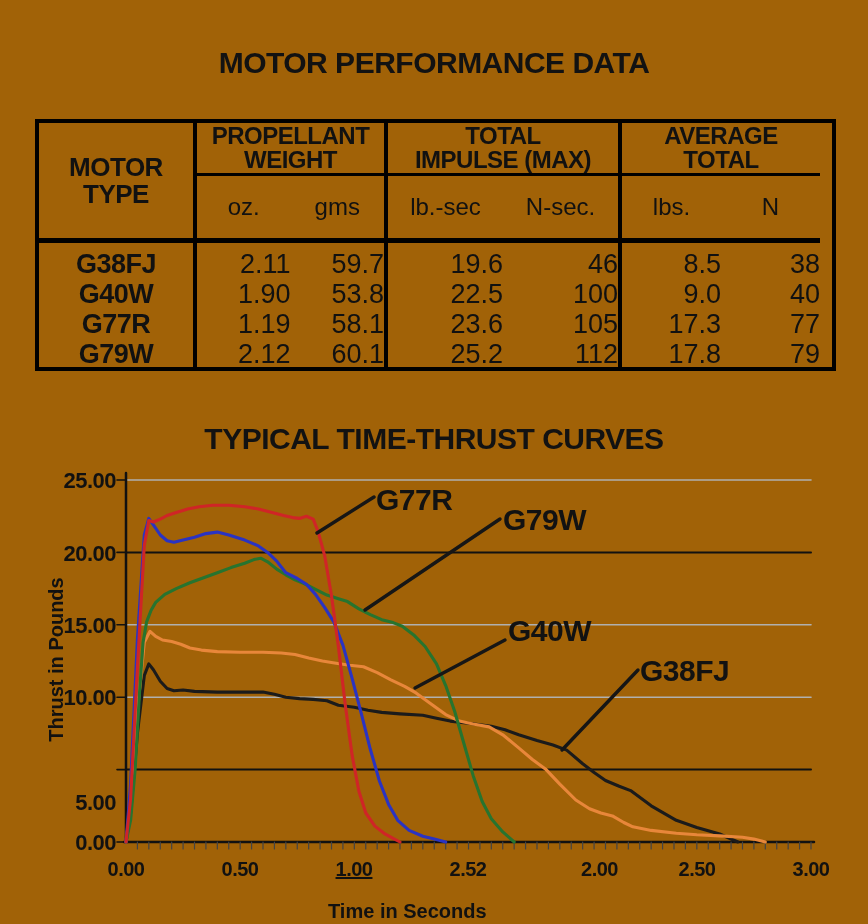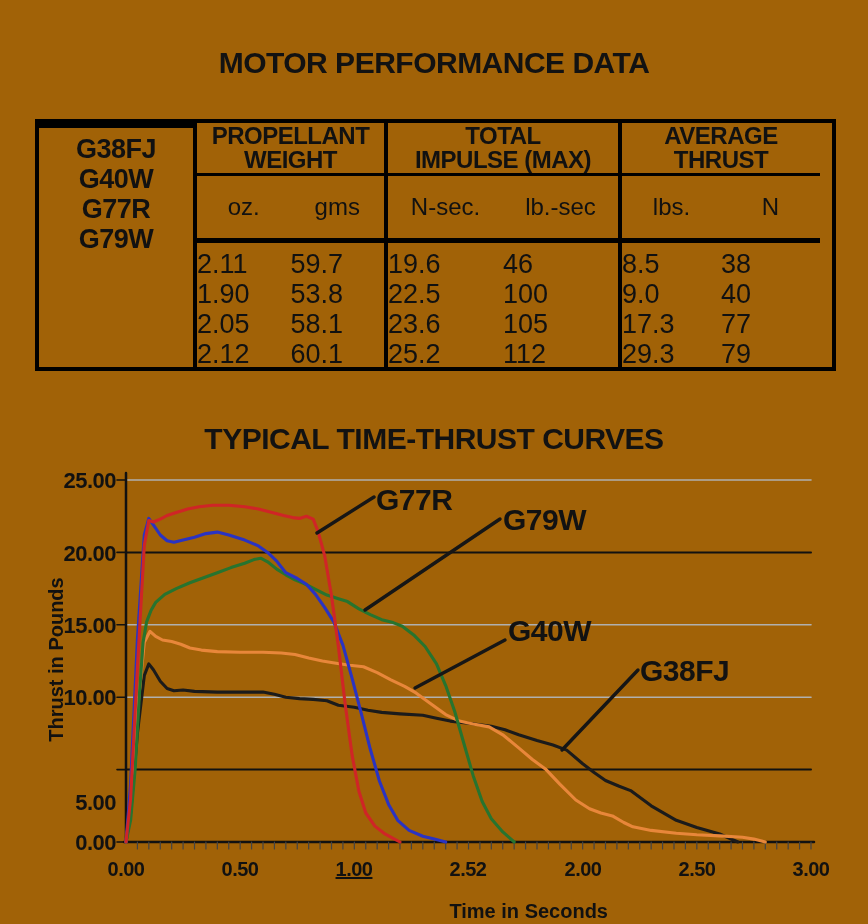--- a/index.html
+++ b/index.html
@@ -22,43 +22,47 @@
          display:flex;align-items:center;justify-content:center;text-align:center;
          font-weight:bold;font-size:24px;line-height:24px;letter-spacing:-0.5px;white-space:pre-line;}
   .ghead.noline{border-bottom:none;height:100%;font-size:26px;line-height:27px;}
   .units{flex:1;display:grid;grid-template-columns:1fr 1fr;align-items:center;
          font-size:24px;}
   .units span{text-align:center;}
   .tbody{flex:1;box-sizing:border-box;border-top:5px solid #000;padding-top:6px;}
   .tbody .cellrow{line-height:30px;font-size:27px;text-align:center;}
   .tbody.names .cellrow{font-weight:bold;letter-spacing:-0.5px;}
   .tbody .pair{display:grid;grid-template-columns:1fr 1fr;line-height:30px;font-size:27px;}
-  .tbody .pair span{text-align:left;}
+  .tbody .pair span{text-align:right;}
   
   .ytick{position:absolute;left:54px;width:62px;text-align:right;
          font-size:22px;font-weight:bold;letter-spacing:-0.5px;}
   .xtick{position:absolute;width:70px;text-align:center;top:858px;
          font-size:20px;font-weight:bold;letter-spacing:-0.5px;}
   #y-axis-title{position:absolute;left:-44px;top:648px;width:200px;text-align:center;
                 font-size:20px;font-weight:bold;transform:rotate(-90deg);}
-  #x-axis-title{position:absolute;left:308px;top:900px;width:300px;text-align:right;
+  #x-axis-title{position:absolute;left:328px;top:900px;width:300px;text-align:left;
                 font-size:20px;font-weight:bold;}
   .curve-label{position:absolute;font-size:30px;font-weight:bold;letter-spacing:-0.5px;color:#121212;}
   #chart-svg{position:absolute;left:0;top:0;}
 </style>
 </head>
 <body>
 
 <div id="page">
 
   <div id="page-title" class="big-title">MOTOR PERFORMANCE DATA</div>
 
   <div id="mtable">
 
     <div class="tcol">
+      <div class="hd hd-motor">
+        <div class="ghead noline">MOTOR
+TYPE</div>
+      </div>
       <div class="tbody names">
         <div class="cellrow">G38FJ</div>
         <div class="cellrow">G40W</div>
         <div class="cellrow">G77R</div>
         <div class="cellrow">G79W</div>
       </div>
     </div>
 
     <div class="tcol">
       <div class="hd">
@@ -72,37 +76,37 @@
       <div class="tbody">
         <div class="pair">
           <span>2.11</span>
             <span>59.7</span>
           </div>
         <div class="pair">
           <span>1.90</span>
             <span>53.8</span>
           </div>
         <div class="pair">
-          <span>2.05</span>
+          <span>1.19</span>
             <span>58.1</span>
           </div>
         <div class="pair">
           <span>2.12</span>
             <span>60.1</span>
           </div>
       </div>
     </div>
 
     <div class="tcol">
       <div class="hd">
         <div class="ghead">TOTAL
 IMPULSE (MAX)</div>
         <div class="units">
+          <span>lb.-sec</span>
           <span>N-sec.</span>
-          <span>lb.-sec</span>
         </div>
       </div>
       <div class="tbody">
         <div class="pair">
           <span>19.6</span>
             <span>46</span>
           </div>
         <div class="pair">
           <span>22.5</span>
             <span>100</span>
@@ -114,41 +118,41 @@
         <div class="pair">
           <span>25.2</span>
             <span>112</span>
           </div>
       </div>
     </div>
 
     <div class="tcol">
       <div class="hd">
         <div class="ghead">AVERAGE
-THRUST</div>
+TOTAL</div>
         <div class="units">
           <span>lbs.</span>
           <span>N</span>
         </div>
       </div>
       <div class="tbody">
         <div class="pair">
           <span>8.5</span>
             <span>38</span>
           </div>
         <div class="pair">
           <span>9.0</span>
             <span>40</span>
           </div>
         <div class="pair">
           <span>17.3</span>
             <span>77</span>
           </div>
         <div class="pair">
-          <span>29.3</span>
+          <span>17.8</span>
             <span>79</span>
           </div>
       </div>
     </div>
   </div>
 
   <div id="chart-title" class="big-title">TYPICAL TIME-THRUST CURVES</div>
 
   <svg id="chart-svg" width="868" height="924" viewBox="0 0 868 924">
       <line x1="126" y1="480" x2="811" y2="480" stroke="#b0b0b0" stroke-width="1.6" stroke-linecap="round"></line>
@@ -239,21 +243,21 @@
   <div class="ytick" style="top:541px;">20.00</div>
   <div class="ytick" style="top:613px;">15.00</div>
   <div class="ytick" style="top:685px;">10.00</div>
   <div class="ytick" style="top:790px;">5.00</div>
   <div class="ytick" style="top:830px;">0.00</div>
 
   <div class="xtick" style="left:91px;">0.00</div>
   <div class="xtick" style="left:205px;">0.50</div>
   <div class="xtick" style="left:319px;text-decoration:underline;">1.00</div>
   <div class="xtick" style="left:433px;">2.52</div>
-  <div class="xtick" style="left:548px;">2.00</div>
+  <div class="xtick" style="left:548px;text-align:right;">2.00</div>
   <div class="xtick" style="left:662px;">2.50</div>
   <div class="xtick" style="left:776px;">3.00</div>
 
   <div id="y-axis-title">Thrust in Pounds</div>
   <div id="x-axis-title">Time in Seconds</div>
 
   <div class="curve-label" style="left: 376px; top: 483px;">G77R</div>
   <div class="curve-label" style="left: 503px; top: 503px;">G79W</div>
   <div class="curve-label" style="left: 508px; top: 614px;">G40W</div>
   <div class="curve-label" style="left: 640px; top: 654px;">G38FJ</div>

